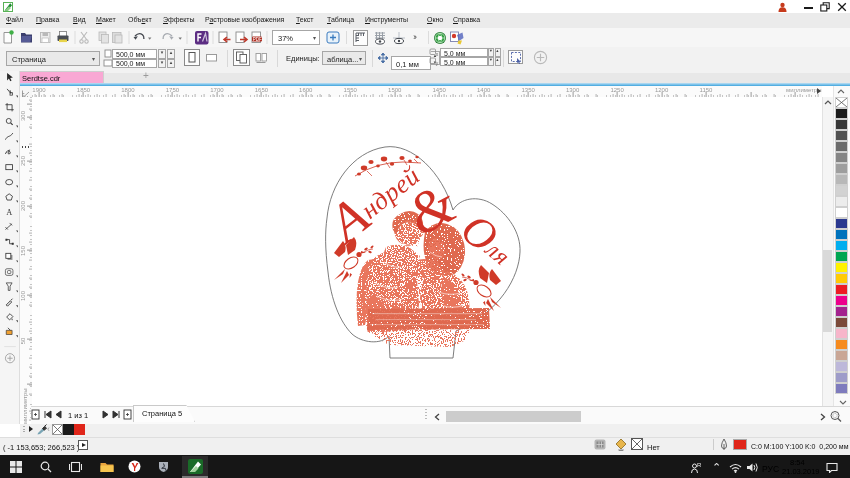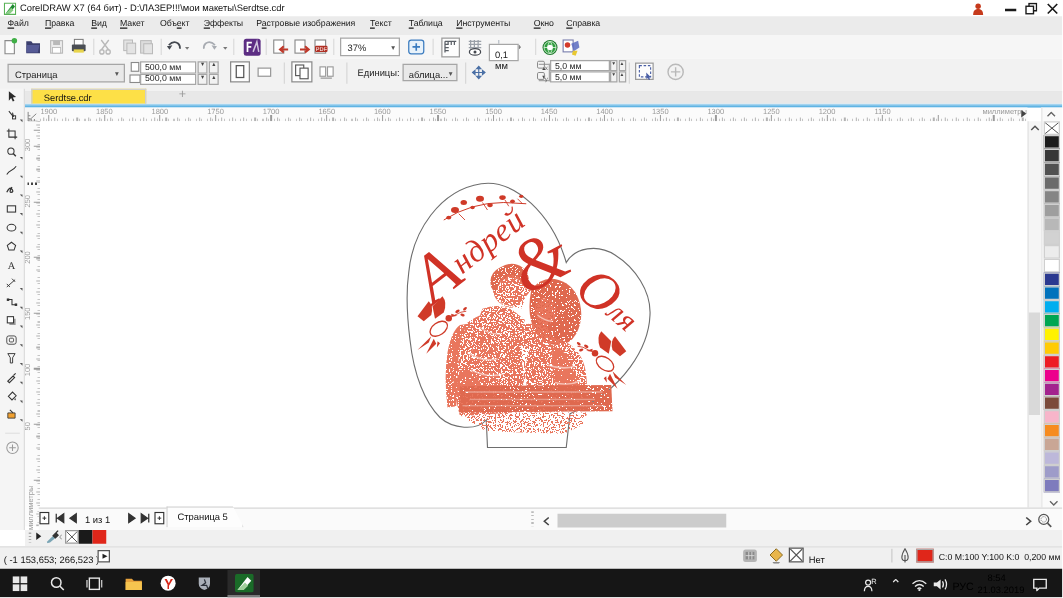--- a/index.html
+++ b/index.html
@@ -33,21 +33,20 @@
 </style></head>
 <body>
 <div id="app">
 
   <div class="abs" id="titlebar"></div>
   <svg class="abs" style="left:3px;top:2px" width="10" height="10" viewBox="0 0 10 10">
     <rect x="0.5" y="0.5" width="9" height="9" fill="#fff" stroke="#59b257" stroke-width="1"></rect>
     <path d="M1.5 8.8 L7.2 1.2 L9 3.2 L4.5 8.8 Z" fill="#1e8b31"></path>
       <path d="M1.5 8.8 L6 4.2 L7.8 6.2 L5.2 8.8 Z" fill="#8ccf86"></path>
   </svg>
-  <div class="abs" id="title-text">CorelDRAW X7 (64 бит) - D:\ЛАЗЕР!!!\мои макеты\Serdtse.cdr</div>
   <svg class="abs" style="left:777px;top:2px" width="11" height="10" viewBox="0 0 11 10">
     <circle cx="5.5" cy="3" r="2.2" fill="#c63a1c"></circle>
       <path d="M1.5 10 C1.5 6.3 3.4 5.2 5.5 5.2 C7.6 5.2 9.5 6.3 9.5 10 Z" fill="#c63a1c"></path>
   </svg>
   <div class="abs" style="left:804px;top:7px;width:9px;height:1.8px;background:#1a1a1a"></div>
   <svg class="abs" style="left:820px;top:1.5px" width="10" height="10" viewBox="0 0 10 10">
     <rect x="0.8" y="3" width="6" height="6" fill="#fff" stroke="#1a1a1a" stroke-width="1.1"></rect>
     <path d="M3.2 3 V0.8 H9.2 V6.6 H6.8" fill="none" stroke="#1a1a1a" stroke-width="1.1"></path>
   </svg>
   <svg class="abs" style="left:837px;top:1.5px" width="10" height="10" viewBox="0 0 10 10">
@@ -194,21 +193,21 @@
     <div class="psep" style="left:277px"></div>
     <div class="abs" style="left:286px;top:54px;font-size:7.5px;color:#222">Единицы:</div>
     <div class="combo" style="left:322px;top:51px;width:44px;height:14px;background:#e9e9e9;">
   <span style="position:absolute;left:4px;top:2.5px">аблица...</span>
   <span style="position:absolute;right:3px;top:2.5px;color:#555;font-size:6px">▾</span>
     </div>
     <div class="psep" style="left:372px"></div>
     <svg class="abs" style="left:377px;top:52px" width="12" height="12" viewBox="0 0 12 12">
   <path d="M6 1 v10 M1 6 h10 M6 1 l-1.7 2 h3.4 z M6 11 l-1.7 -2 h3.4 z M1 6 l2 -1.7 v3.4 z M11 6 l-2 -1.7 v3.4 z" stroke="#4a6fa5" stroke-width="0.9" fill="#4a6fa5"></path>
     </svg>
-    <div class="combo" style="left:391px;top:35px;width:24px;height:14px;">
+    <div class="combo" style="left:391px;top:56px;width:40px;height:14px;">
       <span style="position:absolute;left:4px;top:2.5px">0,1 мм</span>
     </div>
 <div class="abs" style="left:431px;top:51px;width:9px;height:14px;border:1px solid #a6a6a6;border-left:none;background:#f4f4f4;box-sizing:border-box;font-size:5px;color:#444;text-align:center;line-height:6.5px;">▴<br>▾</div>
     <svg class="abs" style="left:429px;top:48px" width="11" height="18" viewBox="0 0 11 18">
   <g fill="none" stroke="#8a8a8a" stroke-width="0.8">
         <rect x="1" y="1" width="5.5" height="5.5" rx="1"></rect>
         <rect x="1" y="10" width="5.5" height="5.5" rx="1"></rect>
       </g>
   <text x="6.8" y="8" font-size="5" fill="#666" font-family="Liberation Sans">x</text>
   <text x="6.8" y="17" font-size="5" fill="#666" font-family="Liberation Sans">y</text>
@@ -227,21 +226,21 @@
     <div class="abs" style="left:508px;top:50px;width:15px;height:14px;border:1px solid #9a9a9a;background:#fdfdfd;box-sizing:border-box;"></div>
 <svg class="abs" style="left:508px;top:49px" width="16" height="16" viewBox="0 0 16 16">
   <rect x="3.5" y="3.5" width="9" height="9" fill="none" stroke="#4a5fa5" stroke-width="0.9" stroke-dasharray="2 1.4"></rect>
   <path d="M9 9 l3.5 3.5 l-1.2 0.4 l0.8 1.6 l-1 0.5 l-0.8 -1.7 l-1.2 0.8 z" fill="#4a5fa5"></path>
     </svg>
     <svg class="abs" style="left:533px;top:50px" width="15" height="15" viewBox="0 0 16 16">
   <circle cx="8" cy="8" r="6.5" fill="none" stroke="#b9b9b9" stroke-width="1.2"></circle>
   <path d="M8 4 v8 M4 8 h8" stroke="#b9b9b9" stroke-width="1.2"></path>
     </svg>
     <div class="abs" id="tabrow"></div>
-    <div class="abs" style="left:25px;top:71px;width:92px;height:12px;background:#fde047;border:1px solid #cfcfcf;border-bottom:none;font-size:7.5px;color:#111;box-sizing:border-box;">
+    <div class="abs" style="left:12px;top:71px;width:92px;height:12px;background:#f9a8d4;border:1px solid #cfcfcf;border-bottom:none;font-size:7.5px;color:#111;box-sizing:border-box;">
       <span style="position:absolute;left:9px;top:1.5px">Serdtse.cdr</span>
     </div>
     <div class="abs" style="left:143px;top:72px;width:10px;height:9px;color:#9a9a9a;font-size:10px;line-height:8px;">+</div>
     <div class="abs" id="bluestrip"></div>
     <div class="abs" id="hruler">
   <div style="position:absolute;left:0;bottom:0;width:790px;height:2px;background:repeating-linear-gradient(90deg,#c6c6c6 0 0.8px,transparent 0.8px 4.45px);"></div>
   <div style="position:absolute;left:0;bottom:0;width:790px;height:3.5px;background:repeating-linear-gradient(90deg,#b2b2b2 0 0.9px,transparent 0.9px 8.9px);background-position:2.6px 0;"></div>
   <div style="position:absolute;left:0;bottom:0;width:790px;height:5px;background:repeating-linear-gradient(90deg,#9a9a9a 0 1px,transparent 1px 44.47px);background-position:6.6px 0;"></div>
   <span class="rnum" style="left:-1.0px;width:16px;text-align:center;">1900</span>
       <span class="rnum" style="left:43.5px;width:16px;text-align:center;">1850</span>

